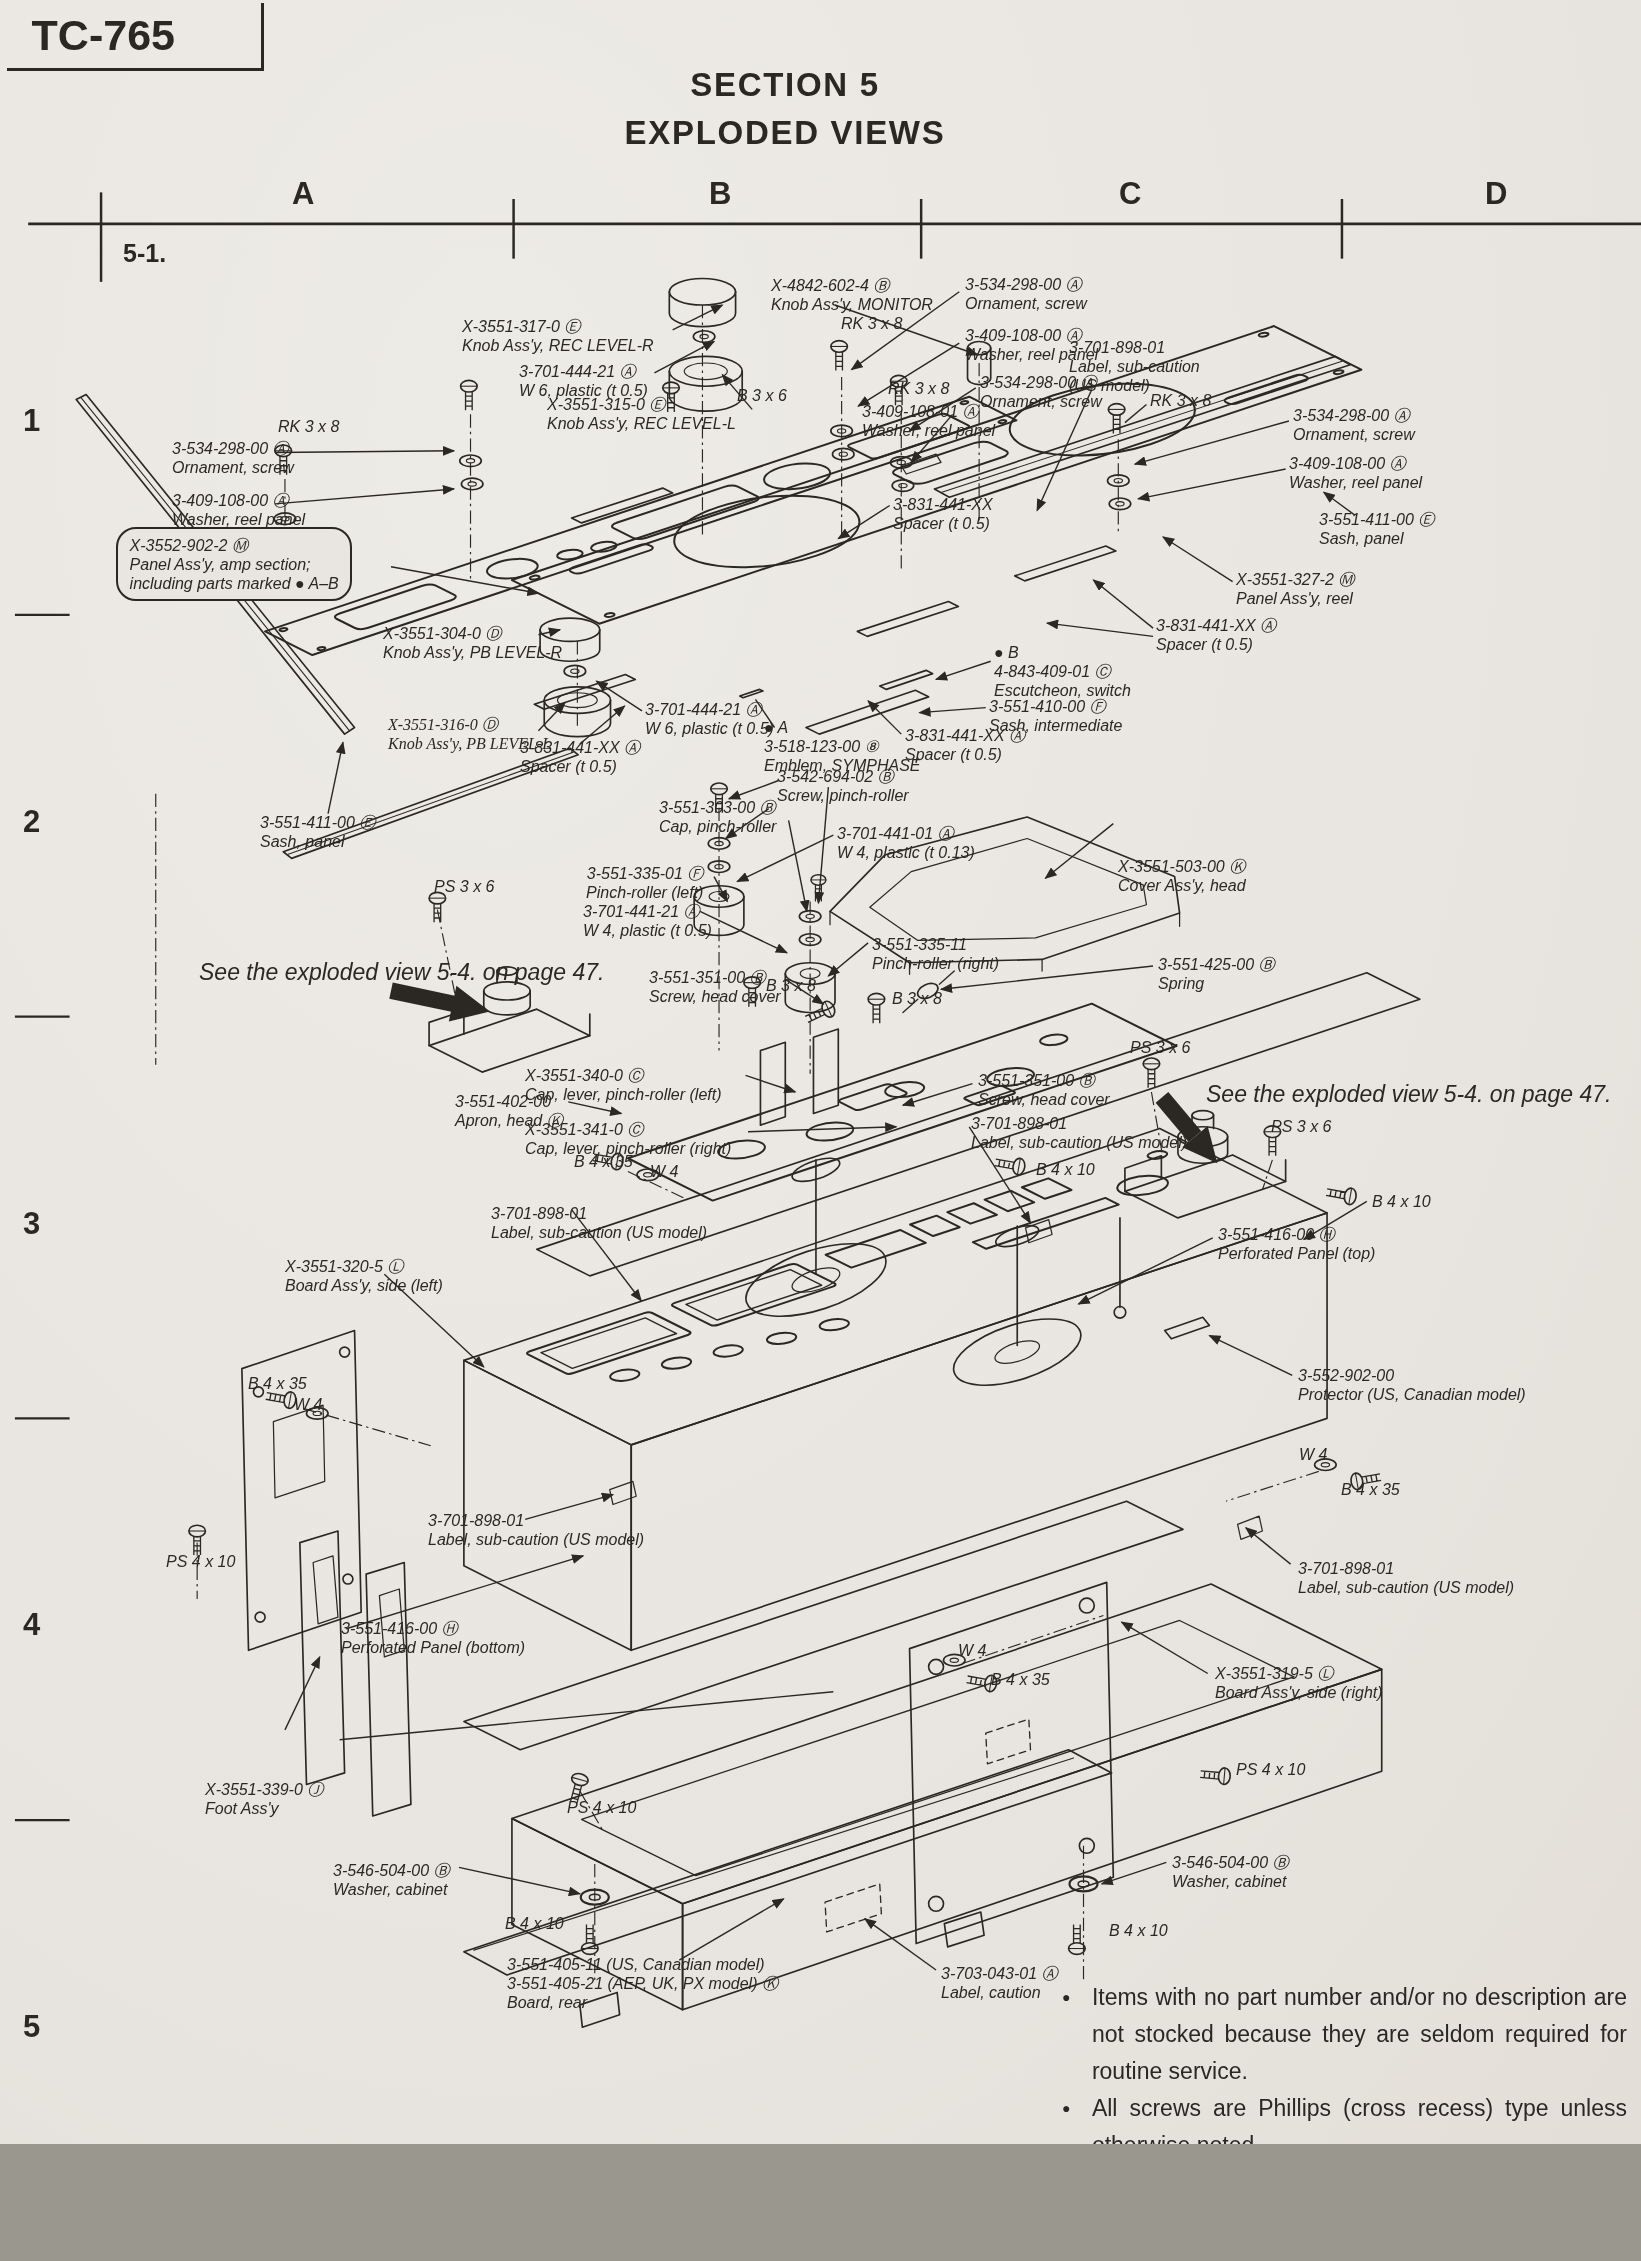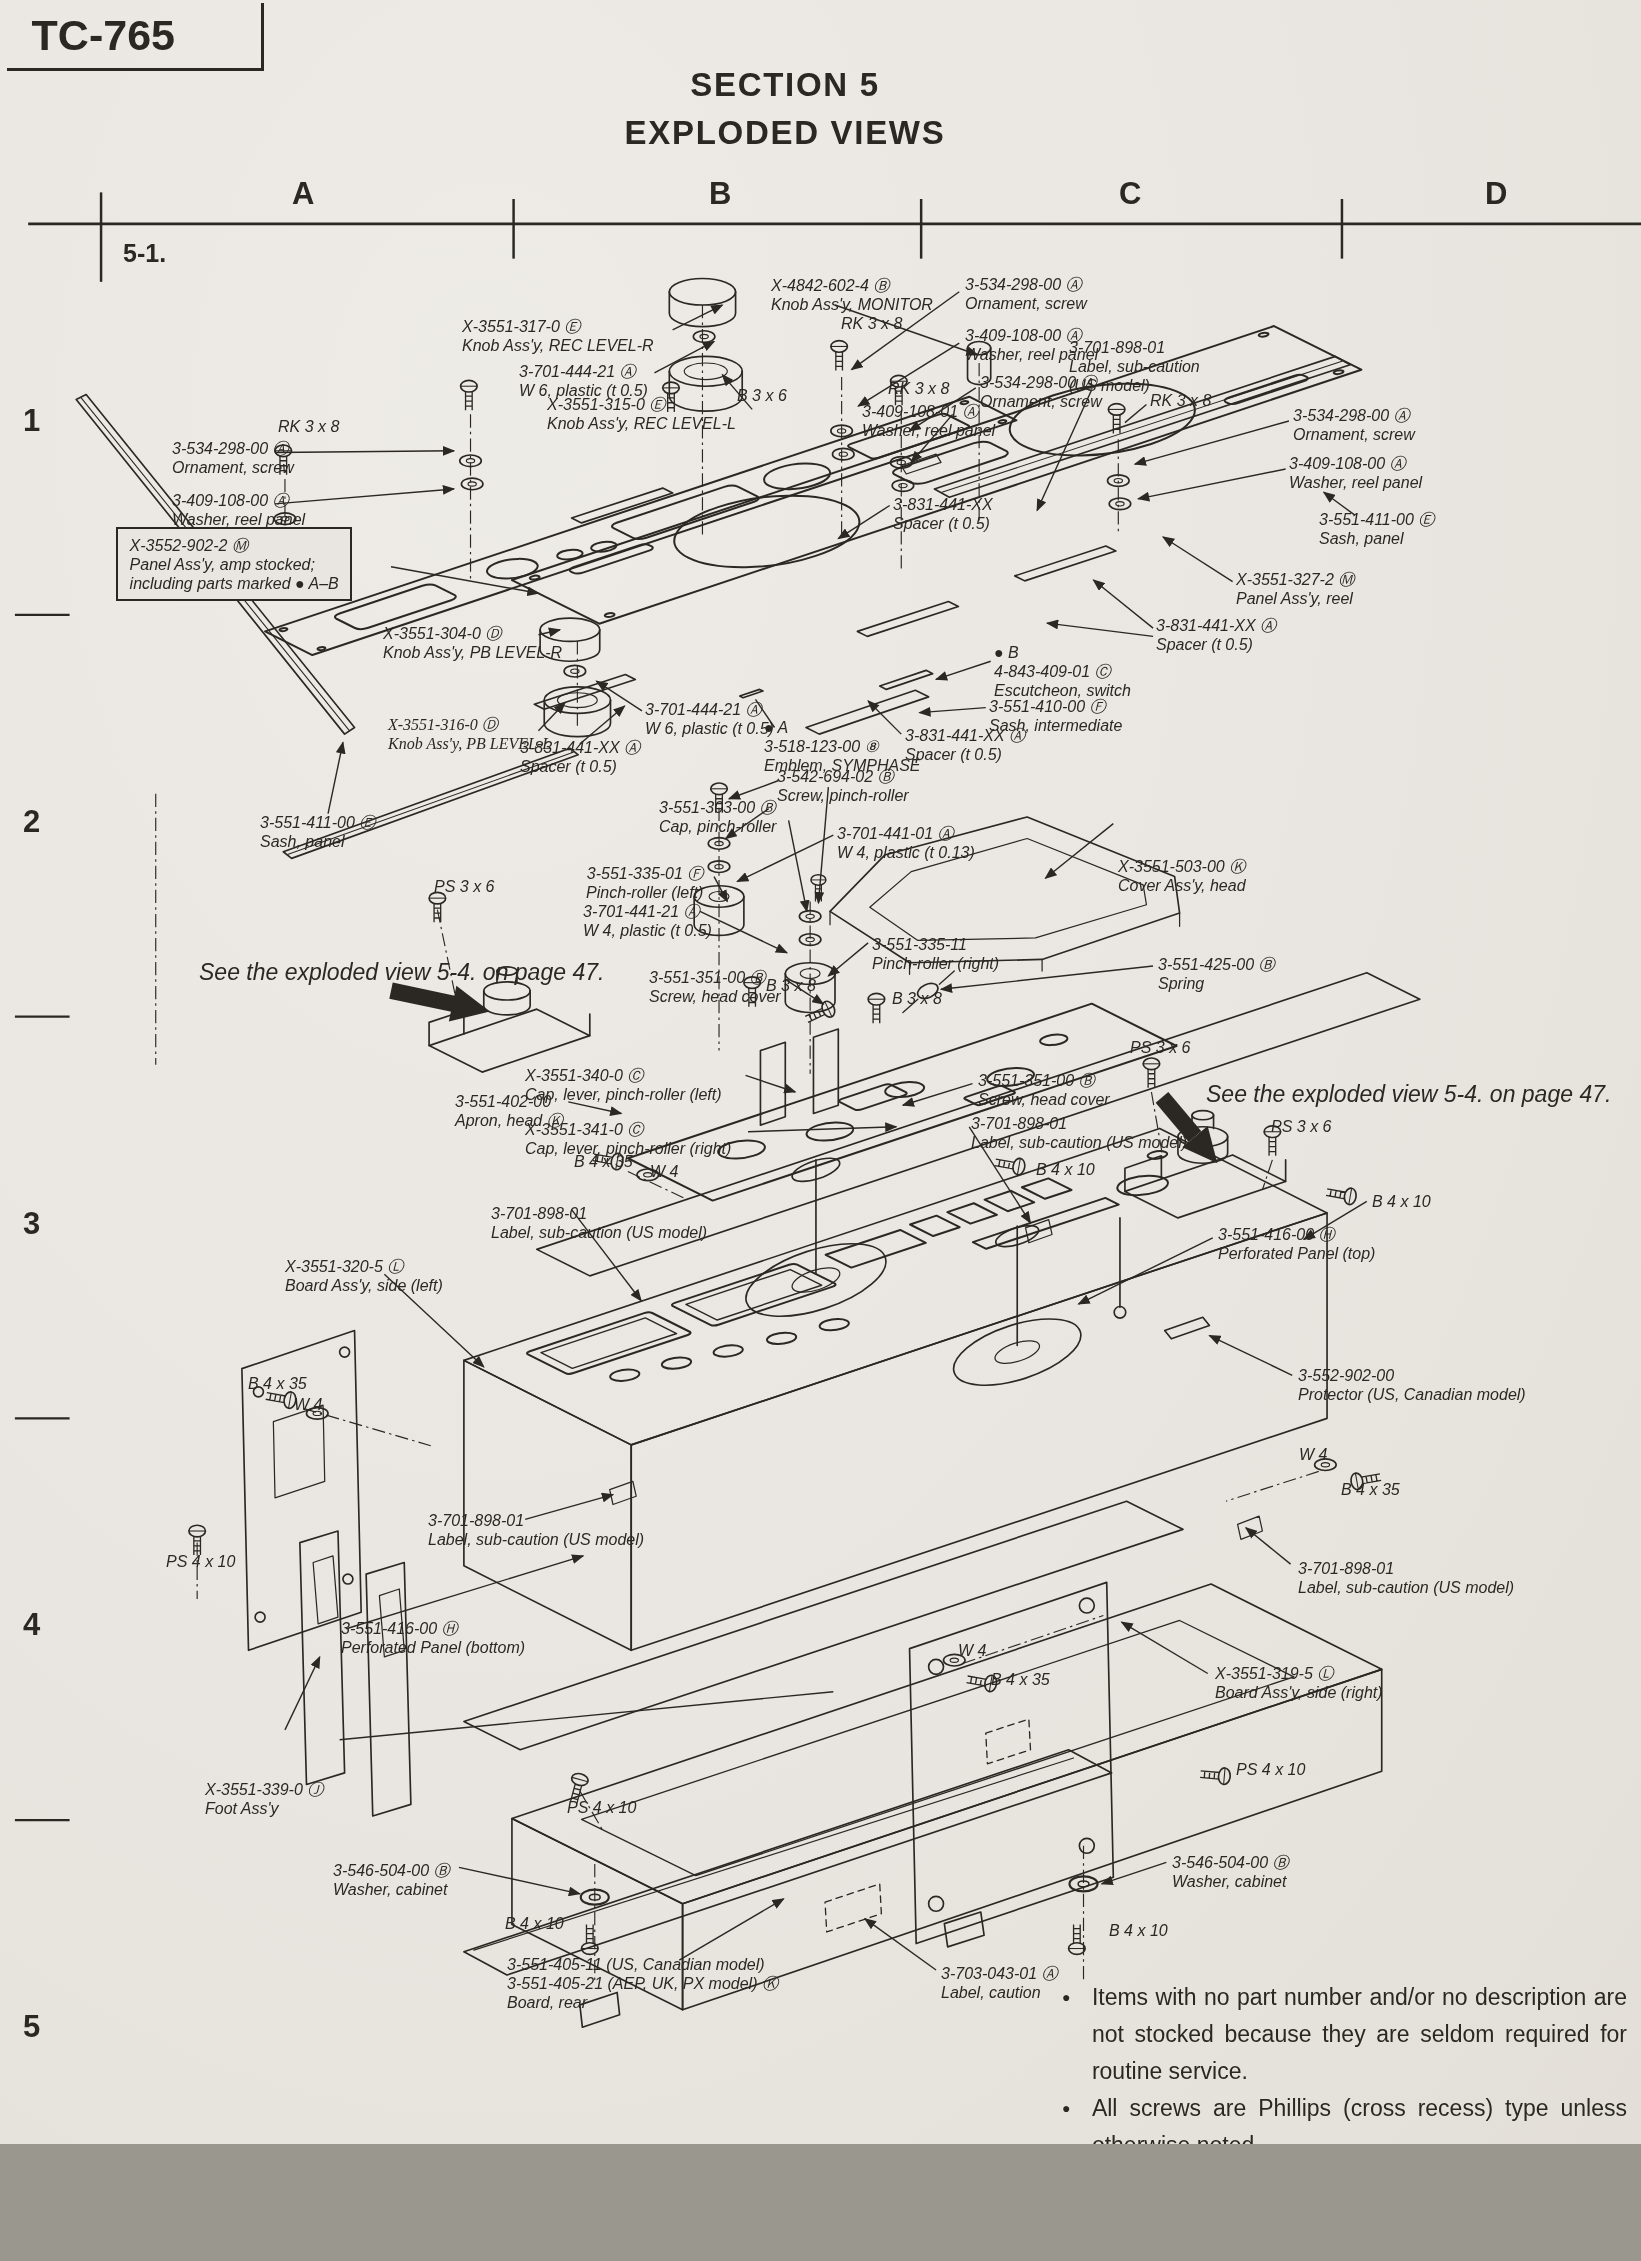--- a/index.html
+++ b/index.html
@@ -476,23 +476,23 @@
         <div>Ornament, screw</div>
       </div>
       <div class="callout" style="left: 172px; top: 491px;">
         <div>3-409-108-00 Ⓐ</div>
         <div>Washer, reel panel</div>
       </div>
       <div class="callout" style="left: 893px; top: 495px;">
         <div>3-831-441-XX</div>
         <div>Spacer (t 0.5)</div>
       </div>
-      <div class="callout boxed" style="left: 116px; top: 527px;">
+      <div class="callout boxed" style="left: 116px; top: 527px; border-radius: 20px;">
         <div>X-3552-902-2  Ⓜ</div>
-        <div>Panel Ass'y, amp stocked;</div>
+        <div>Panel Ass'y, amp section;</div>
         <div>including parts marked ● A–B</div>
       </div>
       <div class="callout" style="left: 383px; top: 624px;">
         <div>X-3551-304-0 Ⓓ</div>
         <div>Knob Ass'y, PB  LEVEL-R</div>
       </div>
       <div class="callout" style="left: 388px; top: 715px; font-family: Liberation Serif, serif;">
         <div>X-3551-316-0 Ⓓ</div>
         <div>Knob Ass'y, PB  LEVEL-L</div>
       </div>

